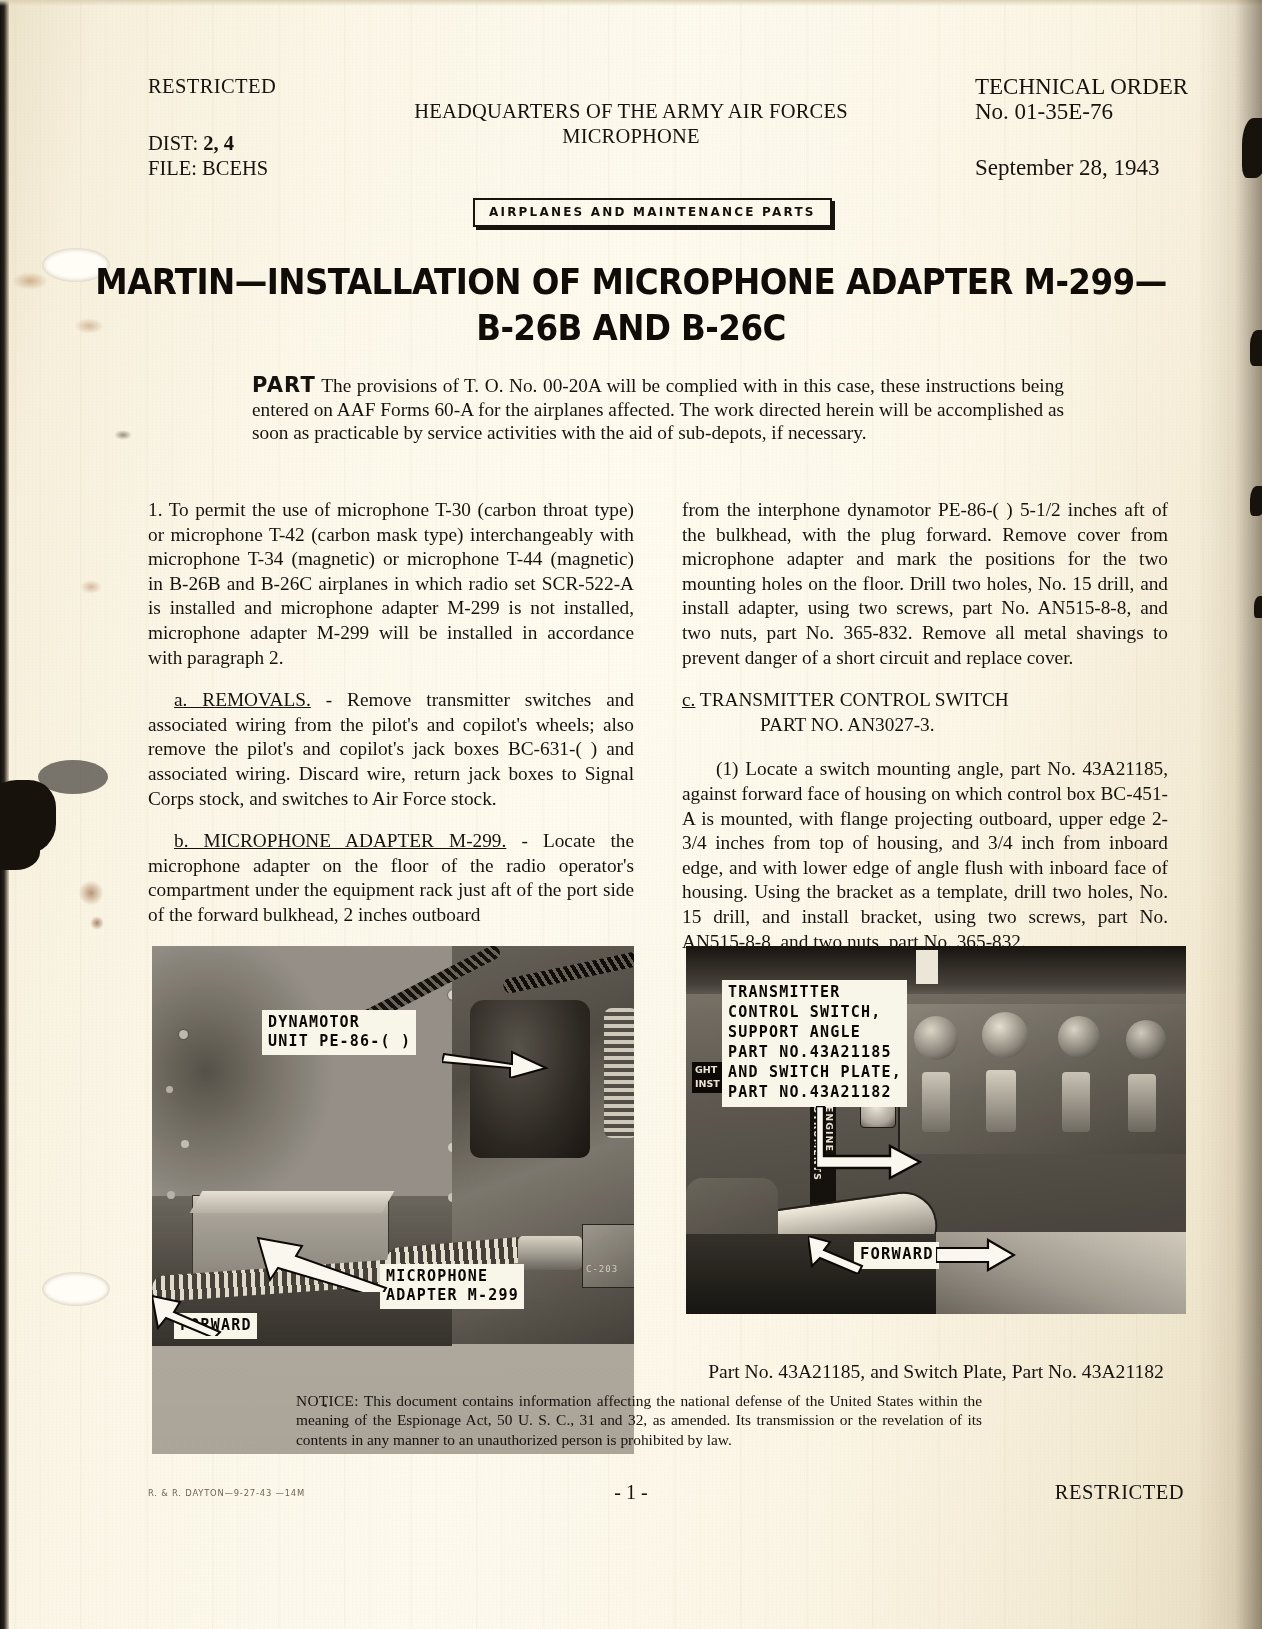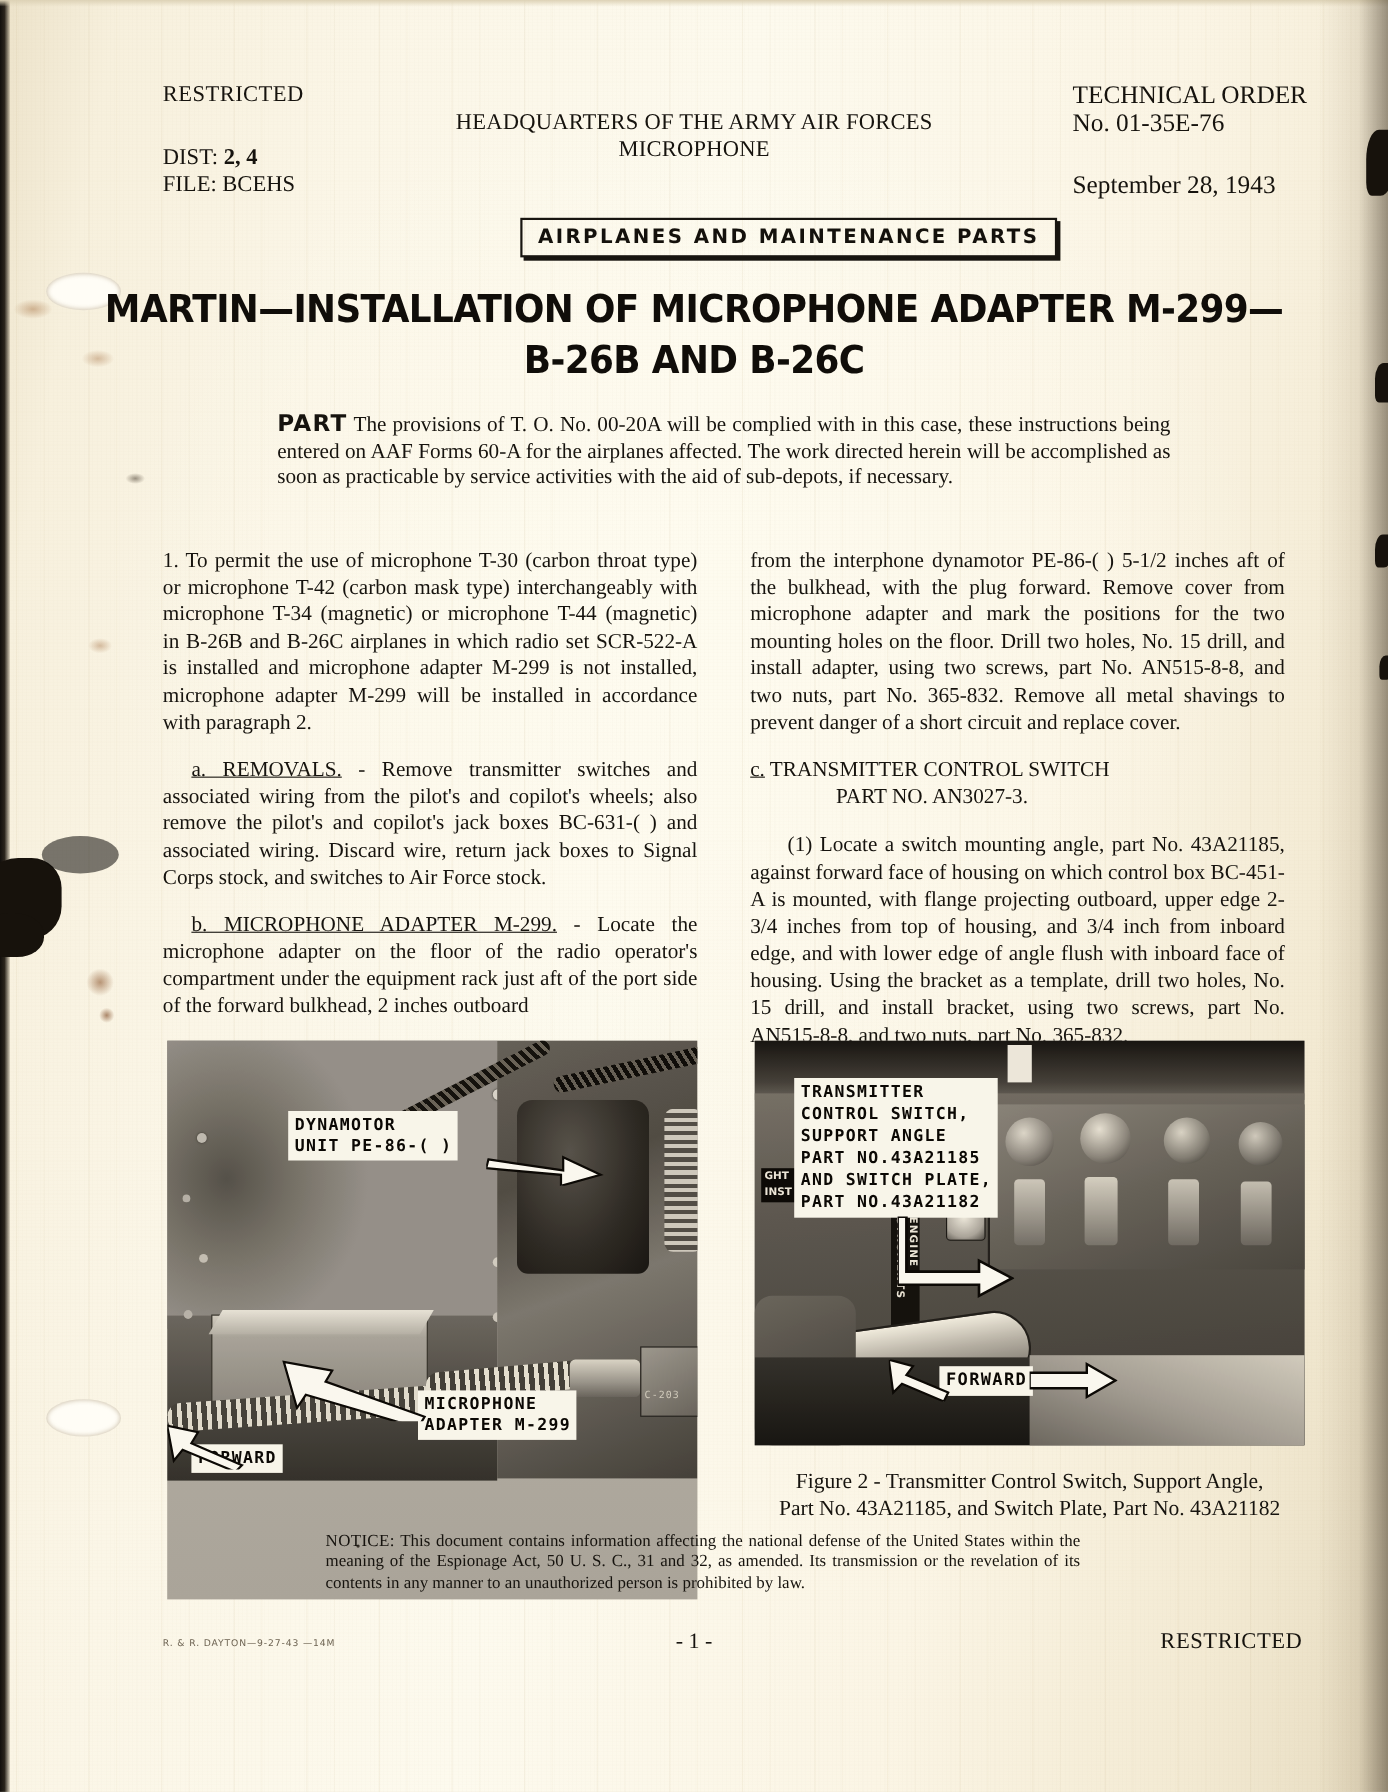--- a/index.html
+++ b/index.html
@@ -107,21 +107,21 @@
   .hdr-right { font-size: 23px; line-height: 25px; }
 
   #banner {
     position: absolute;
     left: 473px; top: 198px;
     padding: 5px 14px 6px 14px;
     border: 2.2px solid #181510;
     box-shadow: 3px 3px 0 0 #181510;
     font-family: "DejaVu Sans", sans-serif;
     font-weight: 700;
-    font-size: 18px;
+    font-size: 12px;
     letter-spacing: 2.2px;
     color: #14110c;
     background: transparent;
   }
 
   .title-line {
     position: absolute;
     width: 1262px;
     text-align: center;
     font-family: "DejaVu Sans", sans-serif;
@@ -435,21 +435,20 @@
 
       <div class="callout" style="left:168px; top:296px; font-size:15.5px;">FORWARD</div>
       <svg class="arrow-w" style="left:250px; top:292px;" width="80" height="34" viewBox="0 0 80 34">
         <path d="M0 10 L52 10 L52 2 L78 17 L52 32 L52 24 L0 24 Z" fill="#f6f3ea" stroke="#15120e" stroke-width="2.2"></path>
       </svg>
       <svg class="arrow-w" style="left:122px; top:290px;" width="56" height="38" viewBox="0 0 56 38">
         <path d="M54 30 L16 14 L22 6 L0 0 L4 30 L12 22 L50 38 Z" fill="#f6f3ea" stroke="#15120e" stroke-width="2"></path>
       </svg>
     </div>
 
-    <div class="cap" style="left:676px; top:1336px; width:520px;">Figure 2 - Transmitter Control Switch, Support Angle,</div>
     <div class="cap" style="left:676px; top:1360px; width:520px;">Part No. 43A21185, and Switch Plate,  Part No. 43A21182</div>
 
     <div id="notice">
       <span class="nlabel">NOTICE:</span><span>  This document contains information affecting the national defense of the United States within the meaning of the Espionage Act, 50 U. S. C., 31 and 32, as amended. Its transmission or the revelation of its contents in any manner to an unauthorized person is prohibited by law.</span>
     </div>
 
     <div id="page-num">- 1 -</div>
     <div id="footer-restricted">RESTRICTED</div>
     <div id="printer-mark">R. &amp; R. DAYTON—9-27-43 —14M</div>
 

